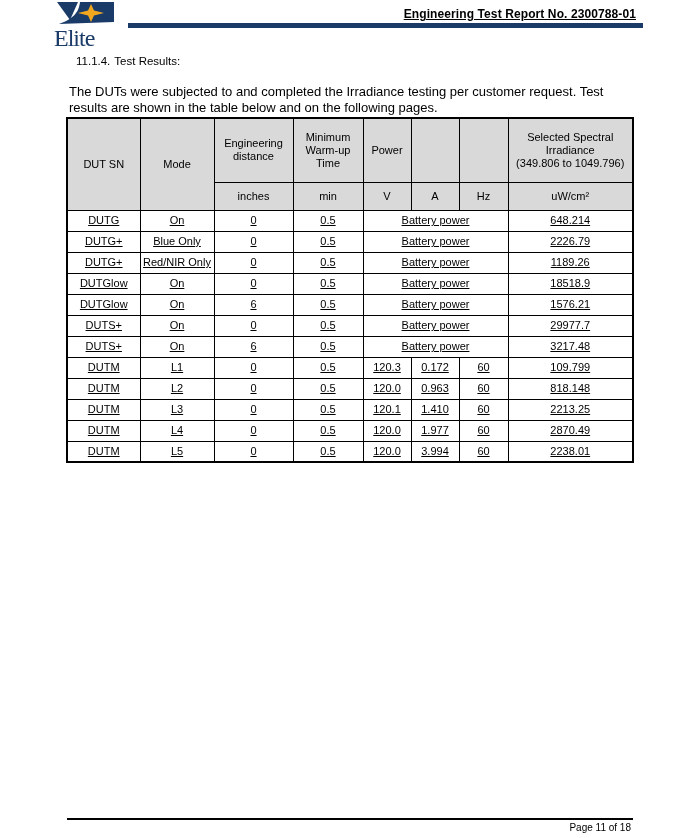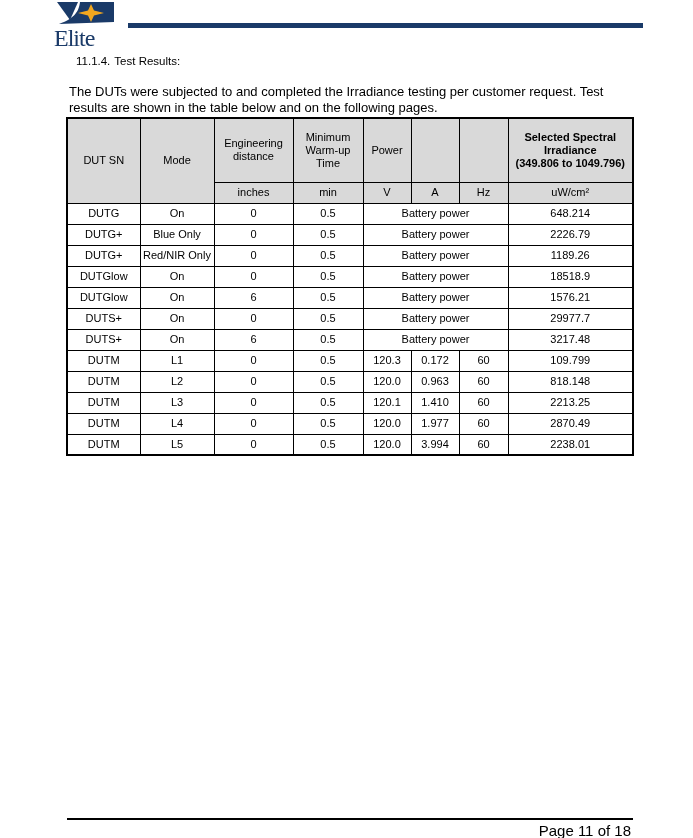--- a/index.html
+++ b/index.html
@@ -33,43 +33,44 @@
     border-collapse:collapse; table-layout:fixed;
     border:2px solid #000;
   }
   .results-table th, .results-table td {
     border:1px solid #000; padding:0 1px;
     font-size:11px; font-weight:normal; text-align:center;
     vertical-align:middle; line-height:13px; overflow:hidden;
   }
   .results-table thead th { background:var(--table-header-bg, #d9d9d9); }
   .head-row-1 { height:64px; }
-  .units-row  { height:21px; }
-  .results-table tbody tr { height:21px; background:#fff; }
-  .blk { display:block;font-weight:bold; }
+  .units-row  { height:28px; }
+  .results-table tbody tr { height:21px; background:#fff;text-decoration:underline; }
+  .blk { display:block; }
   
   .footer-rule {
     position:absolute; left:67px; top:818px; width:566px; height:2px;
     background:#000;
   }
-  .footer-text { position:absolute; top:822px; right:62px; font-size:15px; }
+  .footer-text { position:absolute; top:822px; right:62px; font-size:10px; }
 </style>
 </head>
 <body>
 
 <div class="page">
 
   <div class="logo">
     <svg width="62" height="46" viewBox="0 0 62 46">
       <path d="M3,0 L24,0 L16,18 Z" style="fill:var(--navy,#1a3a68)"></path>
       <path d="M26,0 L60,0 L60,20 L5,22 C22,16 25,8 26,0 Z" style="fill:var(--navy,#1a3a68)"></path>
       <path d="M37,2 L40,8.5 L50,11 L40,13.5 L37,20 L34,13.5 L24,11 L34,8.5 Z" style="fill:var(--gold,#f2a71e)"></path>
       <text x="0" y="44" style="font-family:'Liberation Serif', serif; font-size:24px; letter-spacing:-1px; fill:var(--navy,#1a3a68)">Elite</text>
     </svg>
   </div>
+  <div class="report-title">Engineering Test Report No. 2300788-01</div>
   <div class="header-rule"></div>
 
   <div class="section-heading">11.1.4.	Test Results:</div>
   <p class="body-paragraph">The DUTs were subjected to and completed the Irradiance testing per customer request. Test results are shown in the table below and on the following pages.</p>
 
   <table class="results-table">
     <colgroup>
       <col style="width:73px">
         <col style="width:74px">
         <col style="width:79px">

